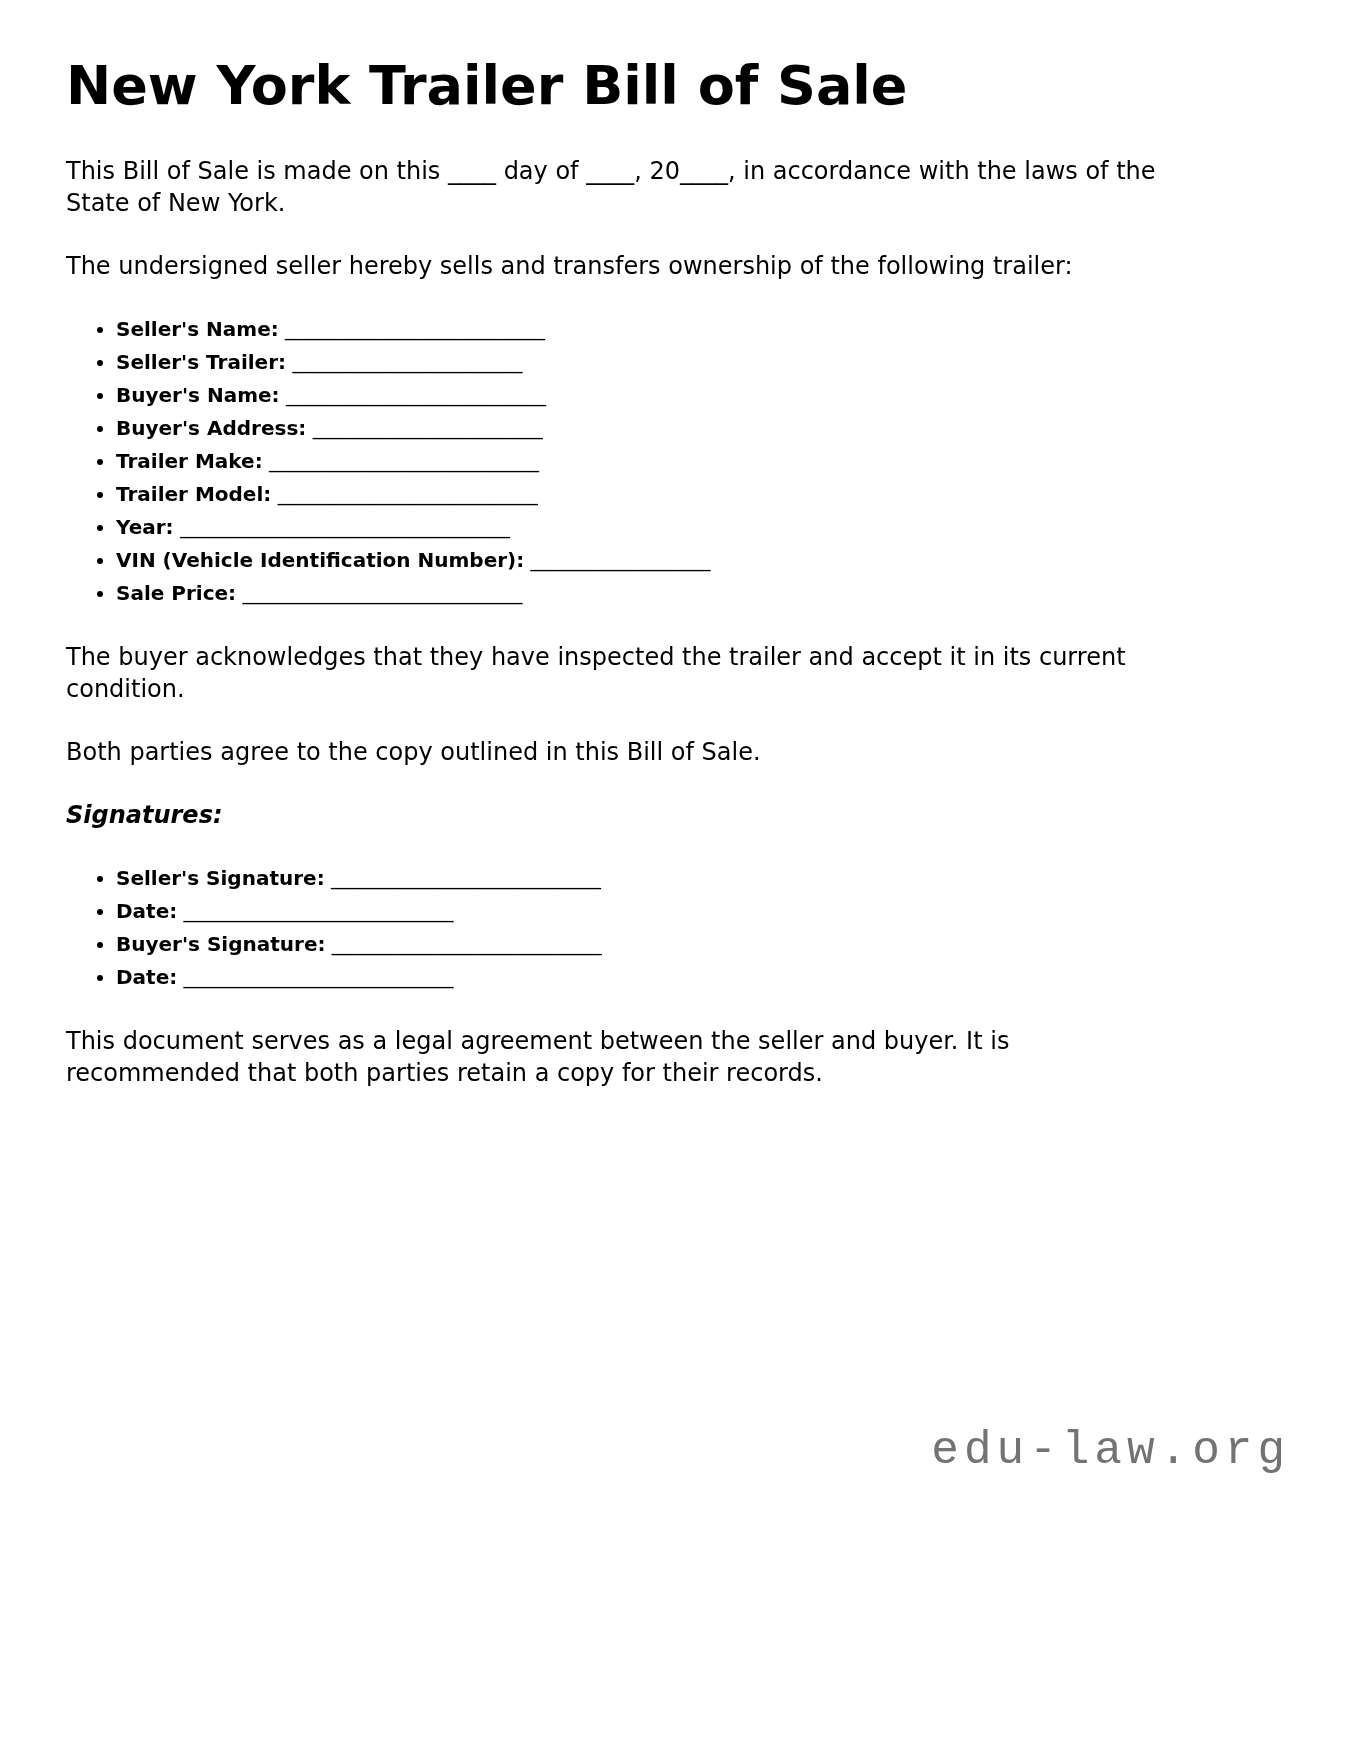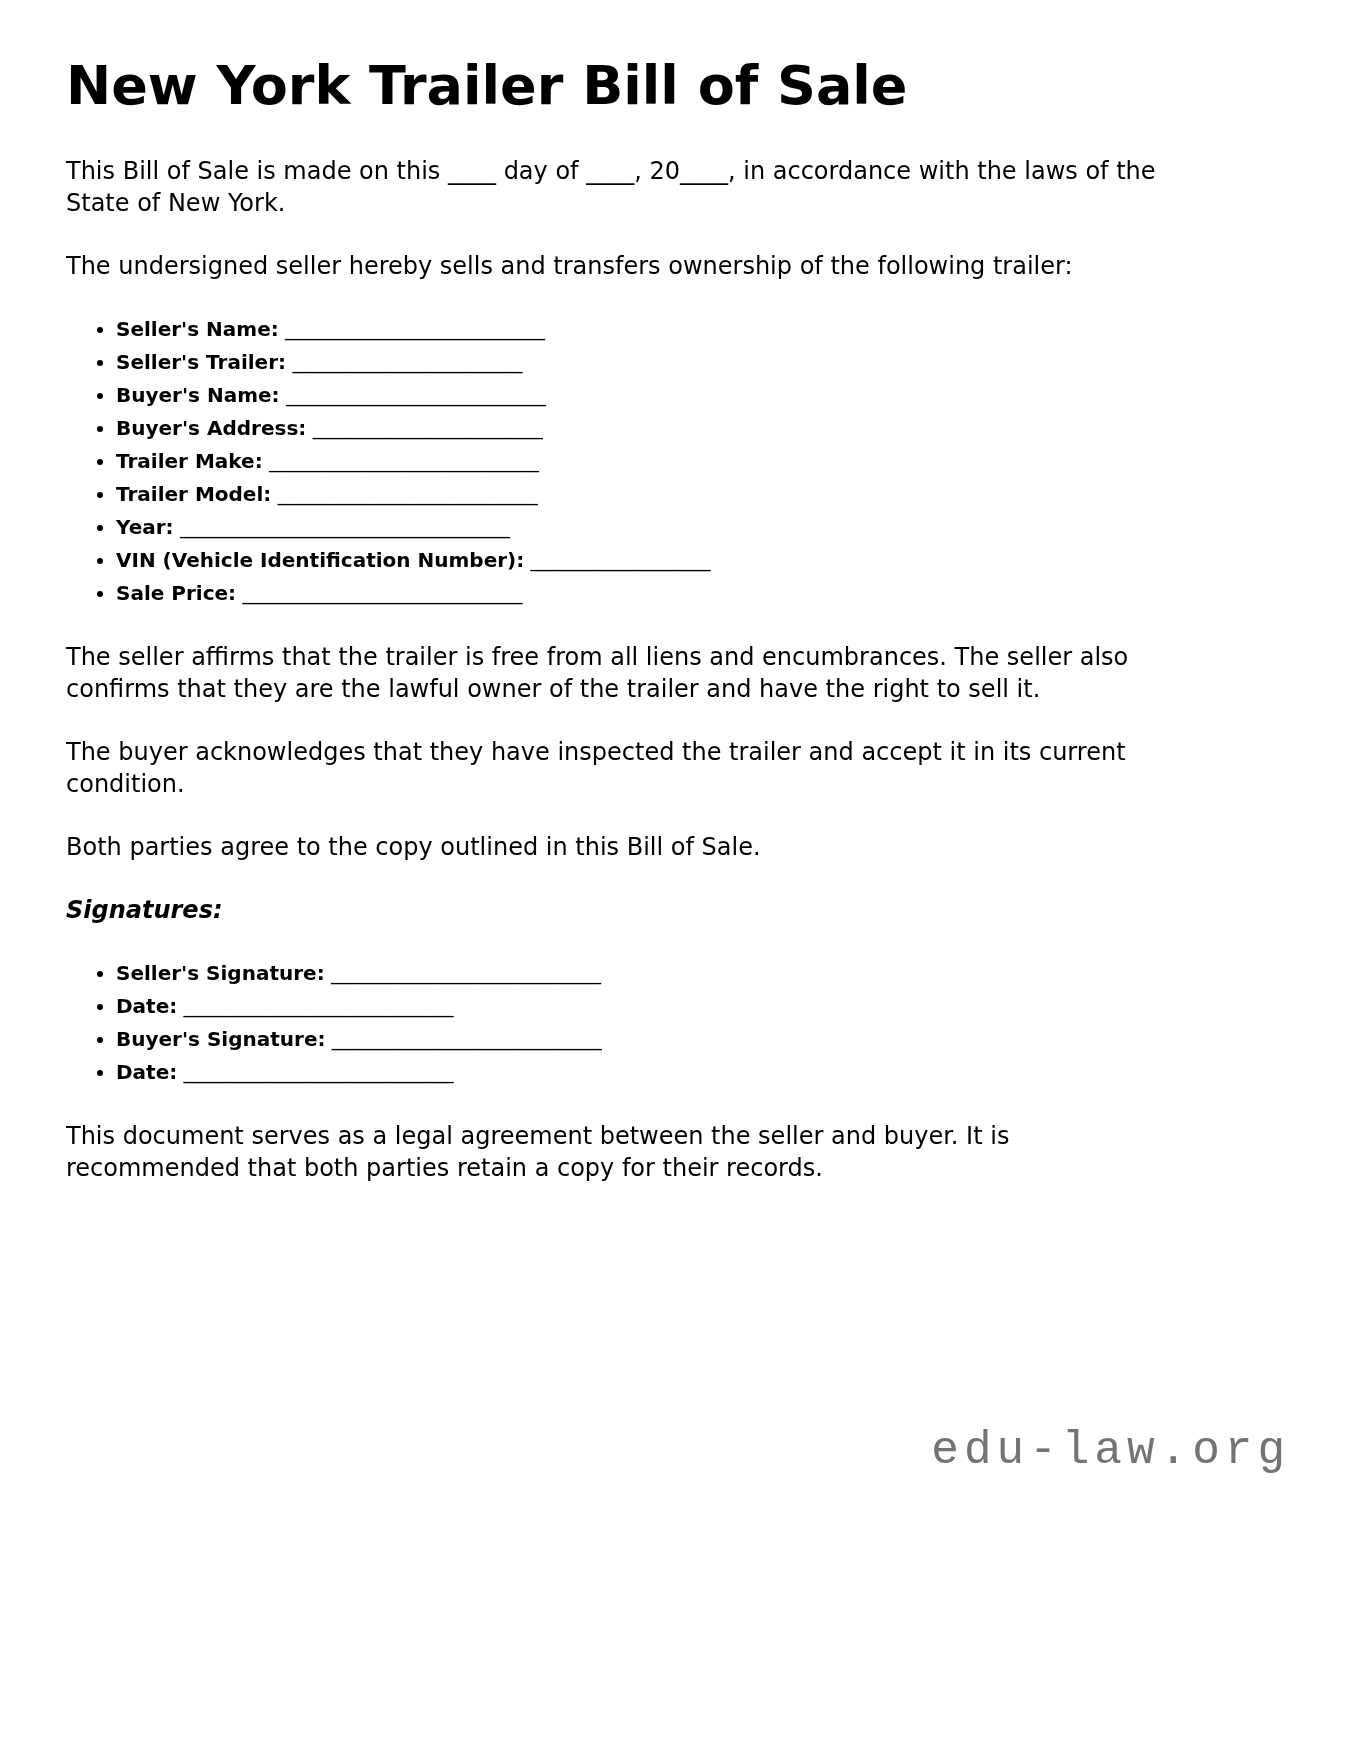--- a/index.html
+++ b/index.html
@@ -69,22 +69,20 @@
     <li><span class="field-label">Seller's Trailer:</span><span class="blank-line"> _______________________</span></li>
     <li><span class="field-label">Buyer's Name:</span><span class="blank-line"> __________________________</span></li>
     <li><span class="field-label">Buyer's Address:</span><span class="blank-line"> _______________________</span></li>
     <li><span class="field-label">Trailer Make:</span><span class="blank-line"> ___________________________</span></li>
     <li><span class="field-label">Trailer Model:</span><span class="blank-line"> __________________________</span></li>
     <li><span class="field-label">Year:</span><span class="blank-line"> _________________________________</span></li>
     <li><span class="field-label">VIN (Vehicle Identification Number):</span><span class="blank-line"> __________________</span></li>
     <li><span class="field-label">Sale Price:</span><span class="blank-line"> ____________________________</span></li>
   </ul>
 
-  <p class="para">The seller affirms that the trailer is free from all liens and encumbrances. The seller also
-confirms that they are the lawful owner of the trailer and have the right to sell it.</p>
 
   <p class="para">The buyer acknowledges that they have inspected the trailer and accept it in its current
 condition.</p>
 
   <p class="para">Both parties agree to the copy outlined in this Bill of Sale.</p>
 
   <p class="para bold">Signatures:</p>
 
   <ul class="field-list">
     <li><span class="field-label">Seller's Signature:</span><span class="blank-line"> ___________________________</span></li>

